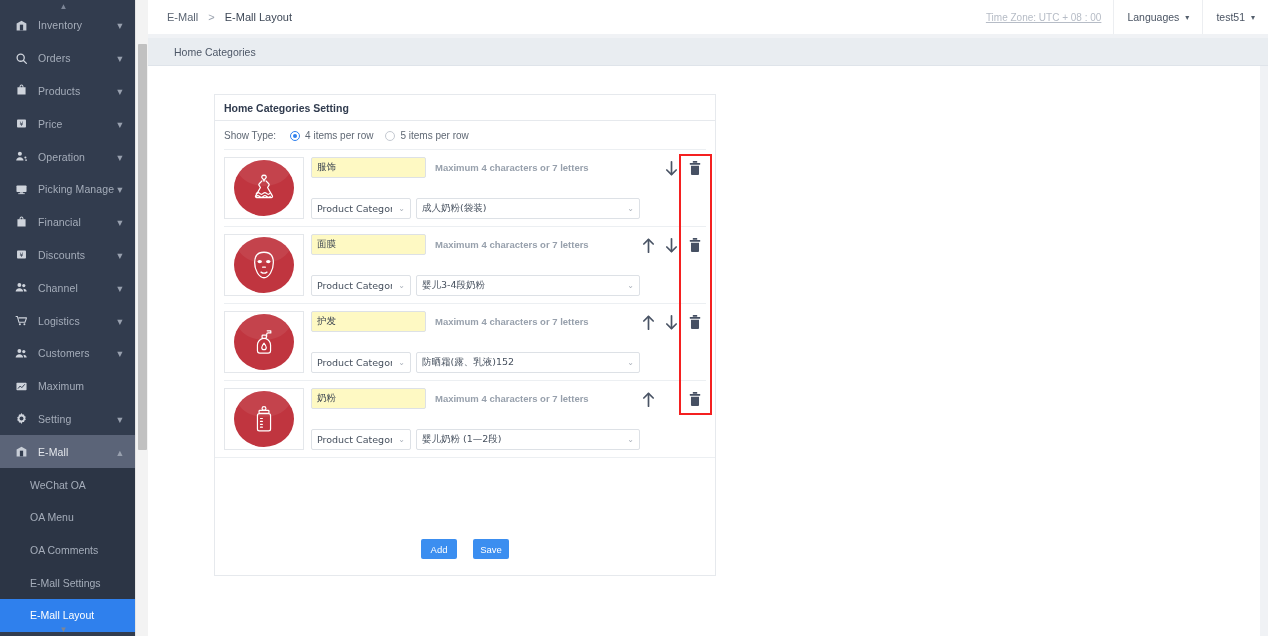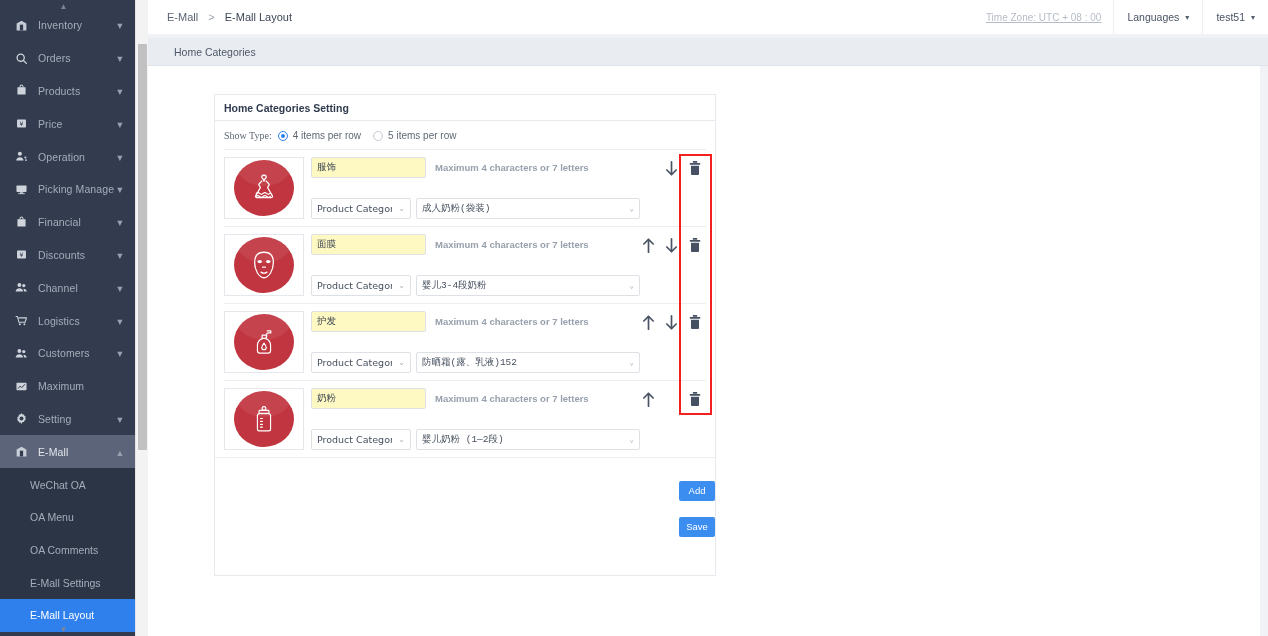--- a/index.html
+++ b/index.html
@@ -146,21 +146,21 @@
     border-bottom: 1px solid #e6e9ed;
     font-size: 10.5px; font-weight: bold; color: #303b4e;
   }
   .showtype {
     height: 28px;
     display: flex; align-items: center;
     padding-left: 9px;
     font-size: 10px; color: #5f6874;
     gap: 0;
   }
-  .showtype .st-label { margin-right: 6px; color: #5f6874; font-family: Liberation Serif, serif; }
+  .showtype .st-label { margin-right: 14px; color: #5f6874; }
   .radio-opt { display: flex; align-items: flex-end; cursor: pointer; margin-right: 12px; }
   .radio {
     width: 10px; height: 10px; border-radius: 50%;
     border: 1px solid #c4c9d1; background: #fff;
     margin-right: 5px; position: relative; flex: 0 0 10px;
   }
   .radio.on { border-color: #2f80ed; }
   .radio.on::after {
     content: ""; position: absolute; left: 2px; top: 2px;
     width: 4px; height: 4px; border-radius: 50%; background: #2f80ed;
@@ -224,21 +224,21 @@
     display: flex; align-items: center;
     padding: 0 5px;
     font-size: 9.5px; color: #46505e;
     cursor: pointer;
     font-family: "DejaVu Sans", sans-serif;
     position: relative;
   }
   .sel .sv { flex: 1 1 auto; white-space: nowrap; overflow: hidden; }
   .sel .sc { margin-left: 6px; color: #aab1bb; font-size: 8px; flex: 0 0 auto; }
   .sel.small { width: 100px; flex: 0 0 100px; }
-  .sel.wide { flex: 1 1 auto; margin-left: 5px; font-family: Liberation Mono, monospace; }
+  .sel.wide { flex: 1 1 auto; margin-left: 5px; }
 
   .ctrls {
     width: 66px; flex: 0 0 66px;
     display: flex; align-items: flex-start; justify-content: flex-end;
     gap: 8px;
     padding-top: 3px;
     padding-right: 4px;
   }
   .arrow-btn {
     width: 15px; height: 16px; cursor: pointer;
@@ -258,21 +258,20 @@
     pointer-events: none;
     z-index: 30;
   }
 
   .card-foot {
     height: 118px;
     border-top: 1px solid #eceff2;
     display: flex; align-items: flex-end; justify-content: center;
     padding-bottom: 16px;
     gap: 16px;
-    flex-direction: column;
   }
   .btn {
     width: 36px; height: 20px;
     background: #3b8ef0; border: none; border-radius: 2px;
     color: #ffffff; font-size: 9.5px; cursor: pointer;
     font-family: "Liberation Sans", sans-serif;
     display: flex; align-items: center; justify-content: center;
   }
 
   .right-gut {

